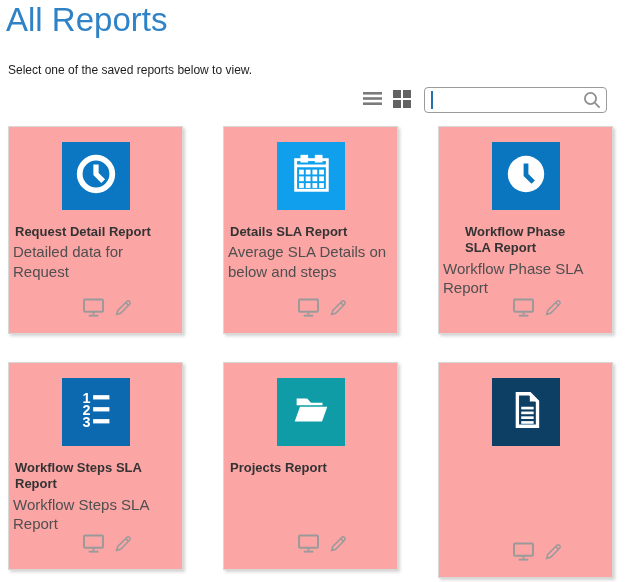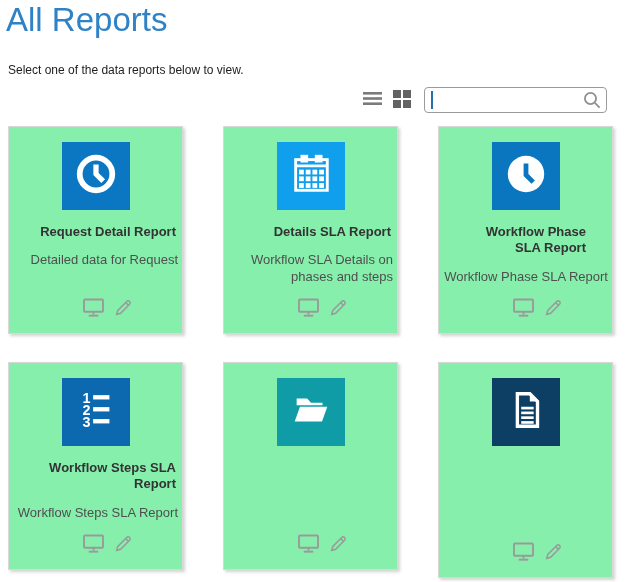--- a/index.html
+++ b/index.html
@@ -21,41 +21,41 @@
   .search-input { width:183px; height:26px; border:1px solid #9b9b9b; border-radius:4px;
                   padding:0 26px 0 10px; font-size:13px; color:#333; outline:none;
                   font-family:"Liberation Sans",sans-serif; }
   .search-caret { position:absolute; left:7px; top:4px; width:2px; height:18px;
                   background:#2271ad; }
   .search-glass { position:absolute; right:5px; top:3px; }
 
   
   .cards { display:grid; grid-template-columns:repeat(3,175px); column-gap:40px;
            row-gap:28px; margin:12px 0 0 8px; align-items:start; }
-  .card { position:relative; height:208px; background:#86efac; border:1px solid #d8d8d8;
-          box-shadow:2px 2px 3px rgba(0,0,0,.18); text-align:right; cursor:pointer; }
+  .card { position:relative; height:208px; background:#fca5a5; border:1px solid #d8d8d8;
+          box-shadow:2px 2px 3px rgba(0,0,0,.18); text-align:left; cursor:pointer; }
   .card:nth-child(6) { height:216px; }
   .tile { width:68px; height:68px; margin:15px auto 0; display:flex;
           align-items:center; justify-content:center; }
   .card-title { font-size:13px; font-weight:bold; color:#333; line-height:1.25;
                 margin-top:14px; padding:0 6px; }
   .card:nth-child(3) .card-title { padding:0 26px; }
   .card:nth-child(6) .card-title { padding:0 22px; }
-  .card-desc { font-size:13px; color:#4f4f4f; line-height:1.3; margin-top:12px;
+  .card-desc { font-size:15px; color:#4f4f4f; line-height:1.3; margin-top:2px;
                padding:0 4px; }
   .card-actions { position:absolute; bottom:13px; left:0; right:0; display:flex;
                   justify-content:center; gap:9px; padding-left:24px; }
   .action-btn { background:none; border:none; padding:0; cursor:pointer;
                 display:flex; align-items:center; }
 </style>
 </head>
 <body>
 
 <h1 class="page-title">All Reports</h1>
-<p class="page-subtitle">Select one of the data reports below to view.</p>
+<p class="page-subtitle">Select one of the saved reports below to view.</p>
 
 <div class="toolbar">
   <button class="view-toggle">
     <span>
       <svg width="19" height="15" viewBox="0 0 19 15">
         <rect x="0" y="1" width="19" height="2.6" fill="#7b7b7b"></rect>
         <rect x="0" y="6.2" width="19" height="2.6" fill="#7b7b7b"></rect>
         <rect x="0" y="11.4" width="19" height="2.6" fill="#7b7b7b"></rect>
       </svg>
     </span>
@@ -135,21 +135,21 @@
               <rect x="32.5" y="26.5" width="5" height="5"></rect>
             <rect x="11.5" y="33.5" width="5" height="5"></rect>
               <rect x="18.5" y="33.5" width="5" height="5"></rect>
               <rect x="25.5" y="33.5" width="5" height="5"></rect>
               <rect x="32.5" y="33.5" width="5" height="5"></rect>
           </g>
         </svg>
       </span>
     </div>
     <div class="card-title">Details SLA Report</div>
-    <div class="card-desc">Workflow SLA Details on phases and steps</div>
+    <div class="card-desc">Average SLA Details on below and steps</div>
     <div class="card-actions">
       <button class="action-btn">
         <span>
           <svg width="23" height="19" viewBox="0 0 24 20">
             <rect x="2" y="1.5" width="20" height="13" rx="1" fill="none" stroke="#9a9a9a" stroke-width="2"></rect>
             <line x1="12" y1="14.5" x2="12" y2="17.5" stroke="#9a9a9a" stroke-width="2"></line>
             <line x1="7" y1="18.6" x2="17" y2="18.6" stroke="#9a9a9a" stroke-width="2"></line>
           </svg>
         </span>
       </button>
@@ -236,20 +236,21 @@
 
   <div class="card">
     <div class="tile" style="background: rgb(15, 156, 166); color: rgb(15, 156, 166);">
       <span>
         <svg width="46" height="46" viewBox="0 0 48 48">
           <path d="M9 12 H20 L24 16.5 H36 V19 H9 Z" fill="#fff"></path>
           <path d="M7 36 L12.5 20.5 H41 L35.5 36 Z" fill="#fff"></path>
         </svg>
       </span>
     </div>
+    <div class="card-title">Projects Report</div>
     <div class="card-desc"></div>
     <div class="card-actions">
       <button class="action-btn">
         <span>
           <svg width="23" height="19" viewBox="0 0 24 20">
             <rect x="2" y="1.5" width="20" height="13" rx="1" fill="none" stroke="#9a9a9a" stroke-width="2"></rect>
             <line x1="12" y1="14.5" x2="12" y2="17.5" stroke="#9a9a9a" stroke-width="2"></line>
             <line x1="7" y1="18.6" x2="17" y2="18.6" stroke="#9a9a9a" stroke-width="2"></line>
           </svg>
         </span>

